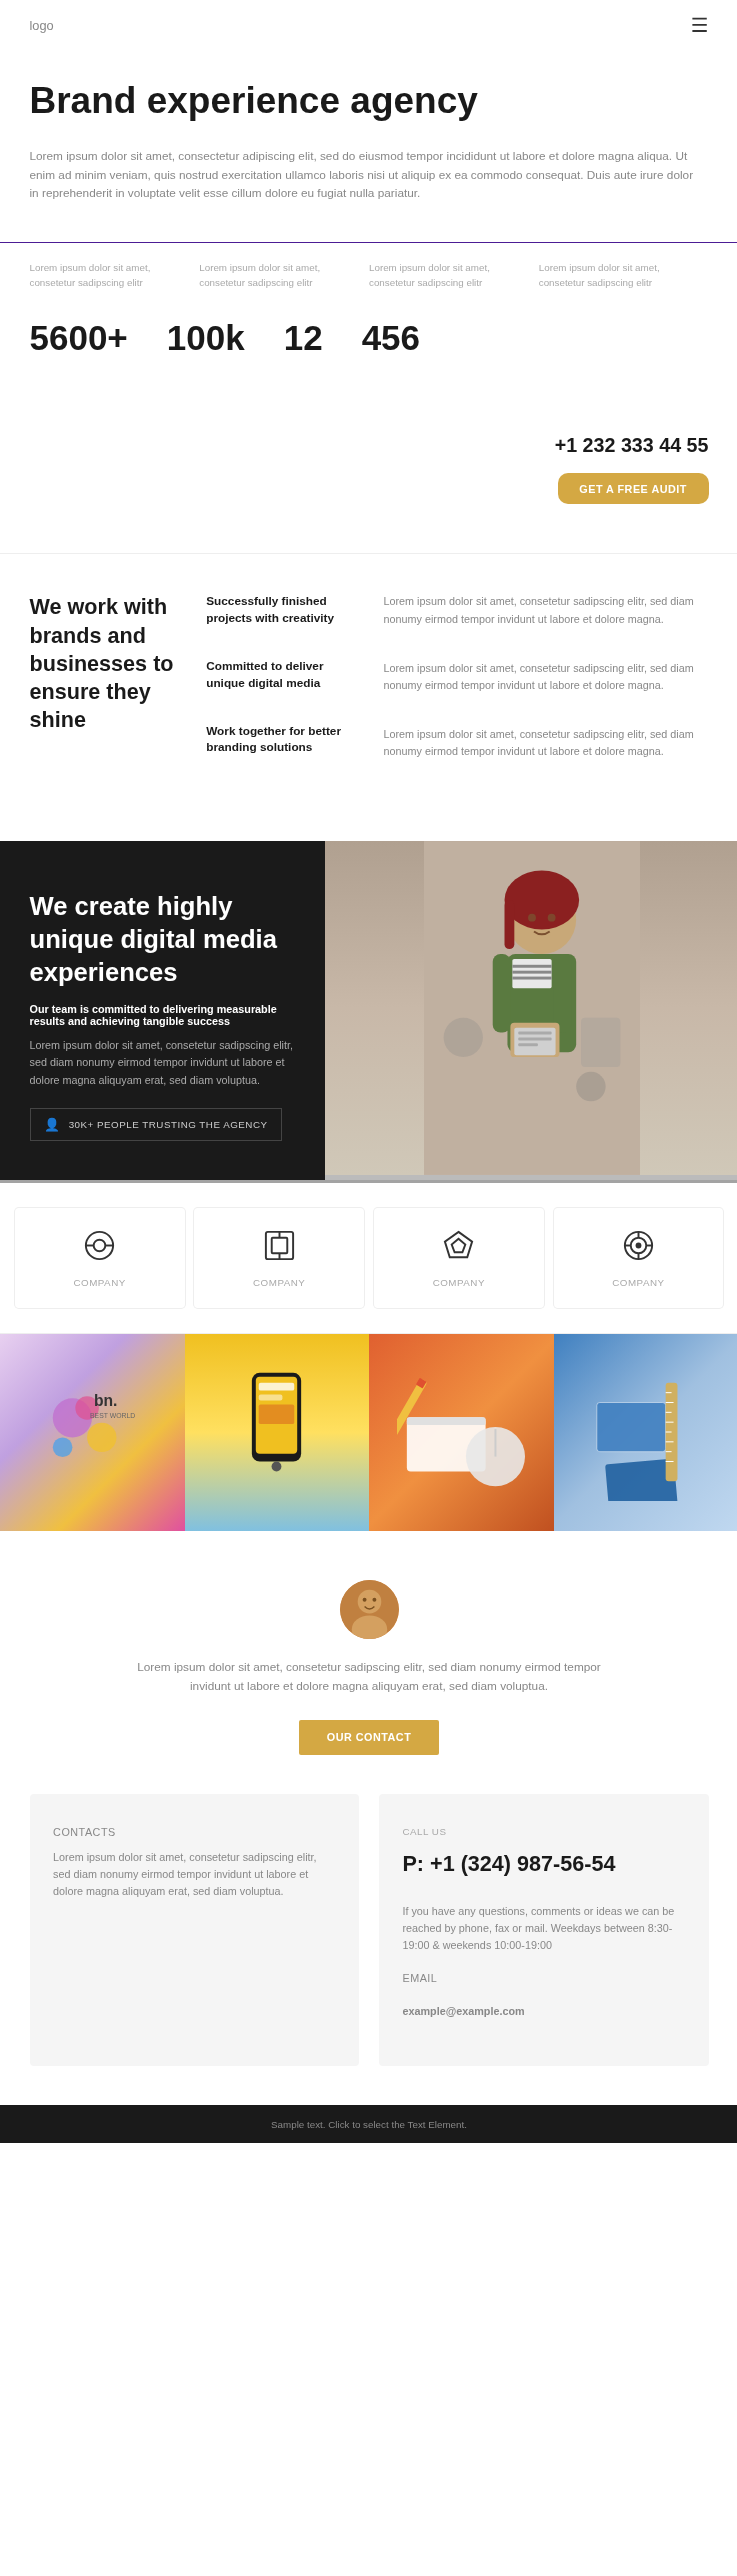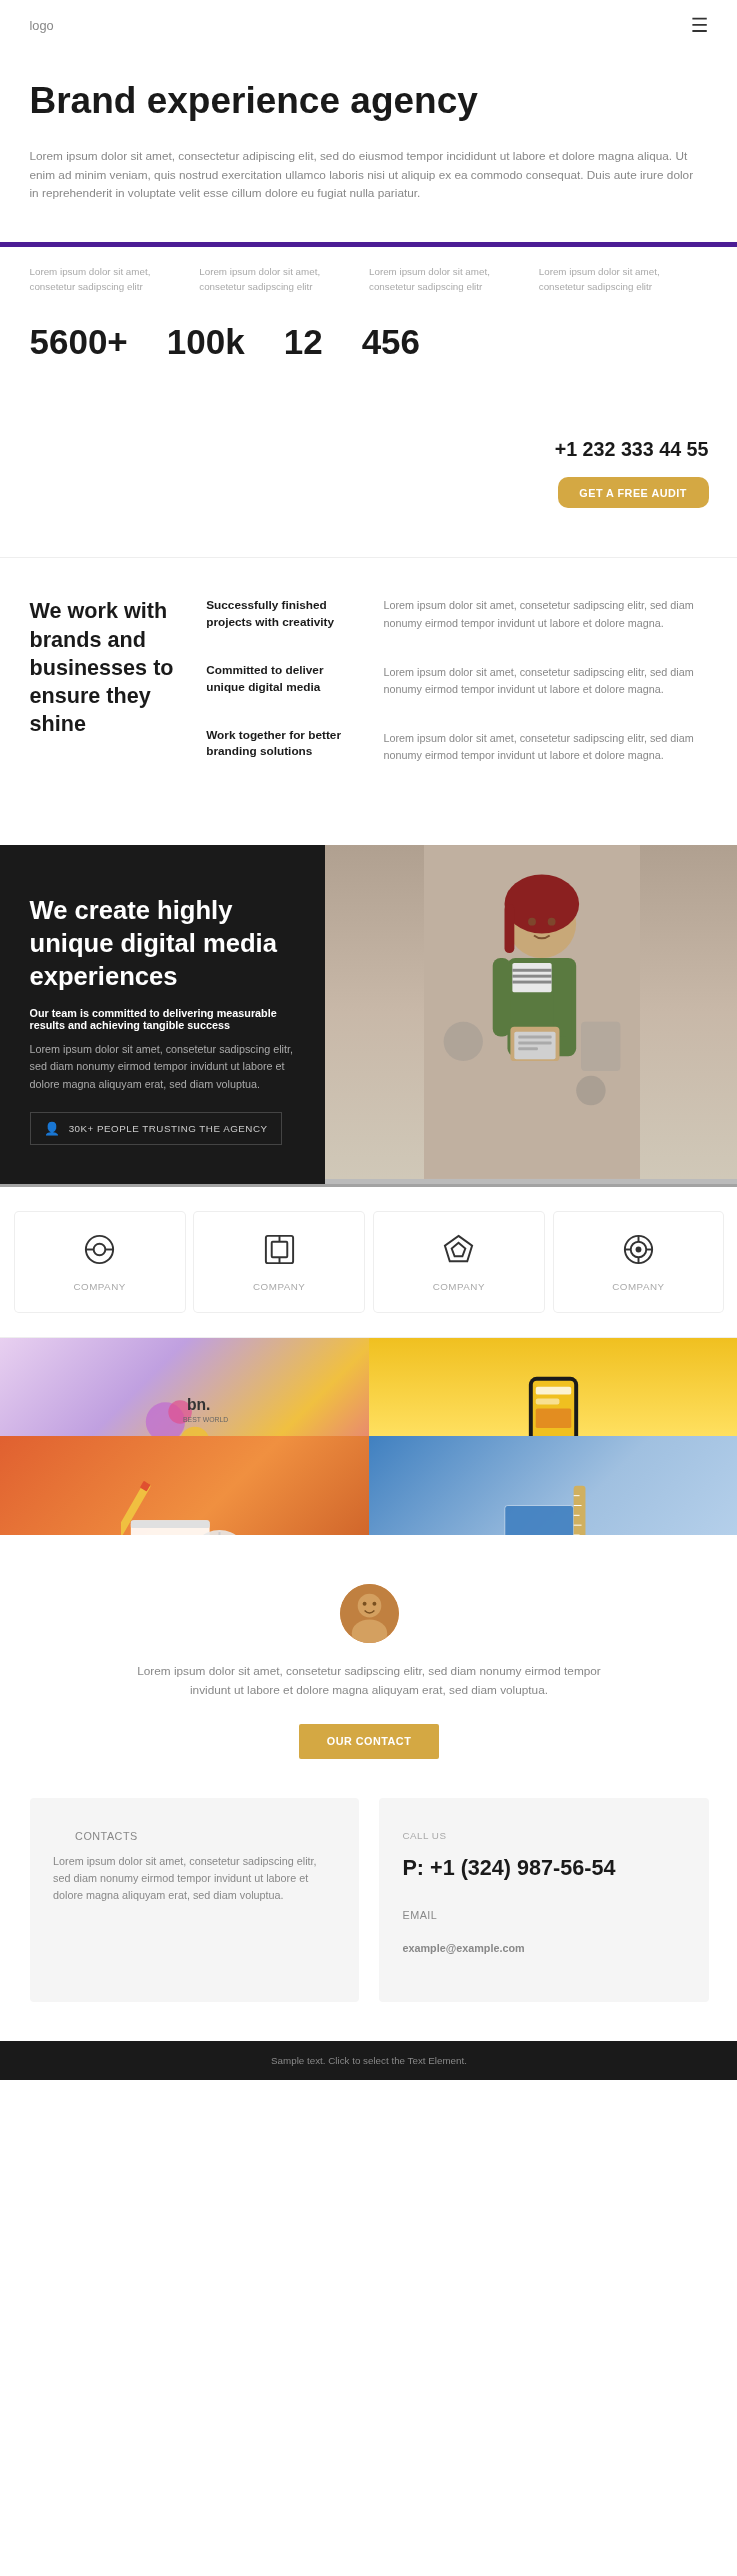--- a/index.html
+++ b/index.html
@@ -8,21 +8,21 @@
     
     .header { display: flex; justify-content: space-between; align-items: center; padding: 13.8px 29.5px; }
     .header-menu { font-size: 19.7px; cursor: pointer; color: #333; }
 
     
     .hero { padding: 29.5px 29.5px 39px; }
     .hero h1 { font-size: 37px; font-weight: 700; color: #1a1a1a; line-height: 1.15; margin-bottom: 24px; }
     .hero-desc { font-size: 11.8px; color: #888; line-height: 1.6; max-width: 669px; }
 
     
-    .stats-cols { display: flex; gap: 0; padding: 17.7px 29.5px 9.8px; border-top: 5px solid #4c1d95; margin: 0 0; }
+    .stats-cols { display: flex; gap: 0; padding: 17.7px 29.5px 9.8px; border-top: 1px solid #4c1d95; margin: 0 0; }
     .stats-col { flex: 1; padding-right: 9.8px; }
     .stats-col p { font-size: 9.8px; color: #aaa; line-height: 1.5; }
 
     
     .big-numbers { display: flex; gap: 39px; padding: 17.7px 29.5px 29.5px; }
     .big-num { font-size: 35px; font-weight: 700; color: #1a1a1a; }
 
     
     .img-cta { display: flex; align-items: flex-start; padding: 0 29.5px 49px; gap: 29.5px; }
     .img-cta-left { flex: 0 0 295px; }
@@ -51,34 +51,34 @@
     .trust-icon { font-size: 12.8px; }
     .digital-right { flex: 1; background: #bbb; min-height: 334px; overflow: hidden; }
 
     
     .logos-section { display: flex; gap: 0; padding: 19.7px 9.8px; border-top: 3px solid #a3a3a3; border-bottom: 1px solid #eee; }
     .logo-card { flex: 1; display: flex; flex-direction: column; align-items: center; justify-content: center; padding: 19.7px 9.8px; margin: 4.9px; background: #fff; border-radius: 3.9px; box-shadow: 0 0 0 1px #eee; }
     .logo-icon { font-size: 27.5px; margin-bottom: 7.9px; }
     .logo-label { font-size: 9.8px; color: #aaa; text-transform: uppercase; letter-spacing: 0.5px; }
 
     
-    .portfolio-grid { display: grid; grid-template-columns: 1fr 1fr; gap: 0; height: 197px; }
+    .portfolio-grid { display: grid; grid-template-columns: 1fr 1fr 1fr 1fr; gap: 0; height: 197px; }
     .portfolio-item { overflow: hidden; }
 
     
     .save-section { padding: 49px 29.5px 39px; text-align: center; }
     .avatar-circle { width: 59px; height: 59px; border-radius: 50%; background: linear-gradient(135deg, #c08040, #f0a060); margin: 0 auto 19.7px; overflow: hidden; display: flex; align-items: center; justify-content: center; font-size: 23.6px; }
     .save-section h2 { font-size: 23.6px; font-weight: 700; color: #1a1a1a; margin-bottom: 15.7px; line-height: 1.3; }
     .save-section p { font-size: 11.8px; color: #888; line-height: 1.6; max-width: 492px; margin: 0 auto 23.6px; }
     .btn-contact { background: #d4a843; color: #fff; border: none; padding: 11.8px 27.5px; font-size: 10.8px; font-weight: 600; text-transform: uppercase; letter-spacing: 0.5px; cursor: pointer; border-radius: 2px; }
 
     
     .contact-section { display: flex; gap: 0; padding: 0 29.5px 39px; gap: 19.7px; }
     .contact-card { flex: 1; background: #f5f5f5; border-radius: 3.9px; padding: 29.5px 23.6px; }
-    .contact-label { font-size: 9.8px; color: #aaa; text-transform: uppercase; letter-spacing: 0.5px; margin-bottom: 7.9px; margin-left: 22px; }
+    .contact-label { font-size: 9.8px; color: #aaa; text-transform: uppercase; letter-spacing: 0.5px; margin-bottom: 7.9px; }
     .contact-card h2 { font-size: 27.5px; font-weight: 700; color: #1a1a1a; margin-bottom: 13.8px; }
     .contact-card p { font-size: 10.8px; color: #888; line-height: 1.6; }
     .call-card { flex: 1; background: #f5f5f5; border-radius: 3.9px; padding: 29.5px 23.6px; }
     .call-card .call-label { font-size: 9.8px; color: #aaa; text-transform: uppercase; letter-spacing: 0.5px; margin-bottom: 7.9px; }
     .call-card .phone-big { font-size: 21.6px; font-weight: 700; color: #1a1a1a; margin-bottom: 21px; }
     .call-card p { font-size: 10.8px; color: #888; line-height: 1.6; margin-bottom: 15.7px; }
     .email-label { font-size: 9.8px; color: #aaa; text-transform: uppercase; letter-spacing: 0.5px; margin-bottom: 5.9px; }
     .email-addr { font-size: 13.8px; font-weight: 700; color: #1a1a1a; }
 
     
@@ -344,20 +344,21 @@
 </div>
 
 <div class="contact-section">
   <div class="contact-card">
     <p class="contact-label">CONTACTS</p>
     <p>Lorem ipsum dolor sit amet, consetetur sadipscing elitr, sed diam nonumy eirmod tempor invidunt ut labore et dolore magna aliquyam erat, sed diam voluptua.</p>
   </div>
   <div class="call-card">
     <p class="call-label">CALL US</p>
     <p class="phone-big">P: +1 (324) 987-56-54</p>
+    <p>If you have any questions, comments or ideas we can be reached by phone, fax or mail. Weekdays between 8:30-19:00 &amp; weekends 10:00-19:00</p>
     <p class="email-label">EMAIL</p>
     <p class="email-addr">example@example.com</p>
   </div>
 </div>
 
 <footer class="footer">
   <p>Sample text. Click to select the Text Element.</p>
 </footer>
 
 

